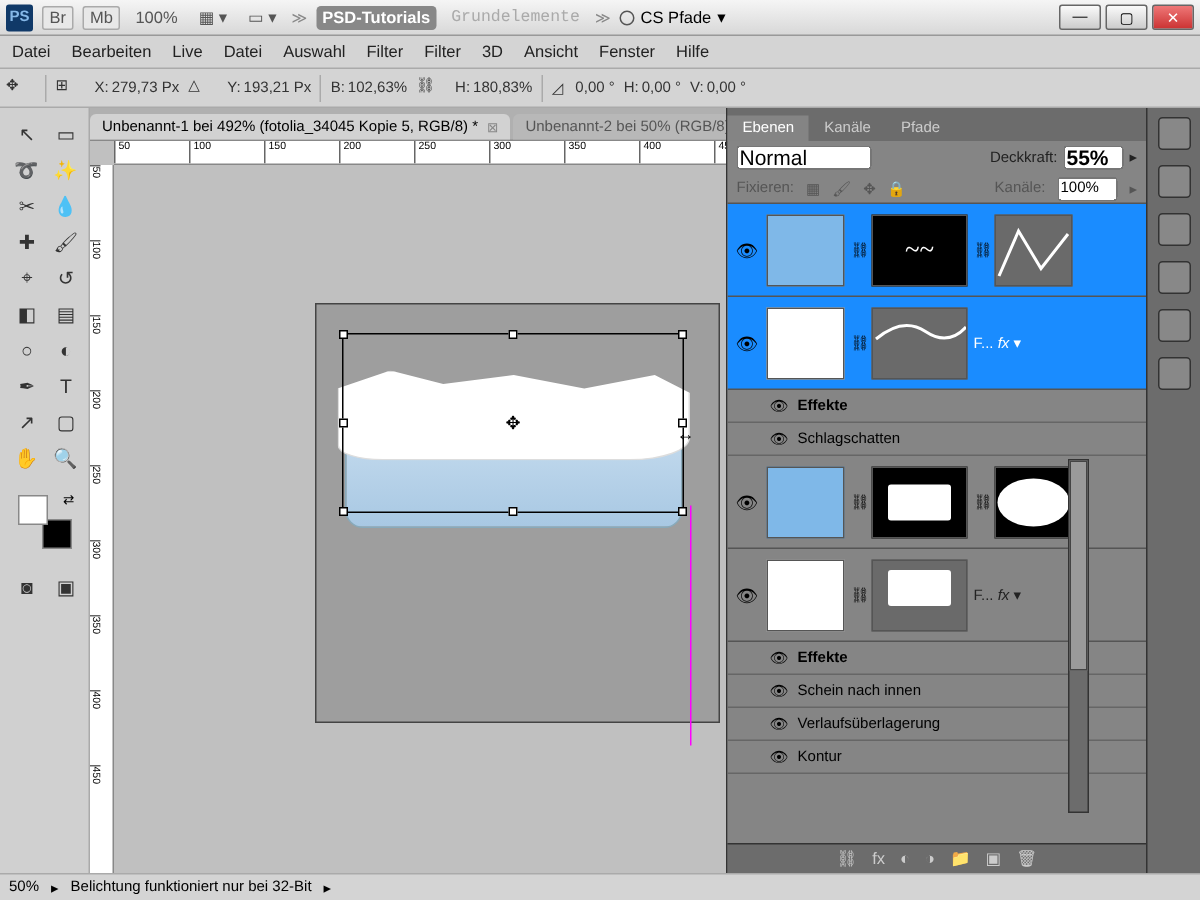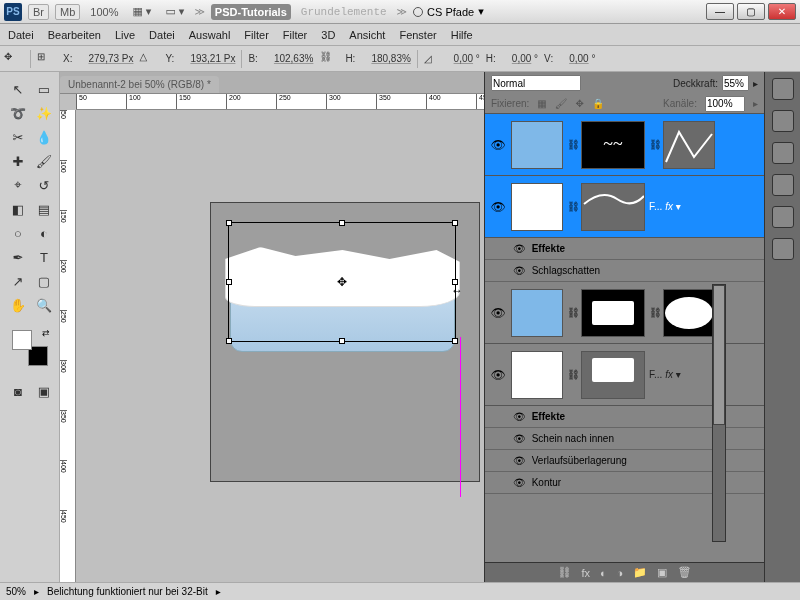--- a/index.html
+++ b/index.html
@@ -14,21 +14,21 @@
 .cslive { display: flex; align-items: center; gap: 4px; }
 .cslive-dot { width: 10px; height: 10px; border: 1px solid #555; border-radius: 50%; }
 .winctrl { margin-left: auto; display: flex; gap: 3px; }
 .winctrl div { width: 28px; height: 17px; border: 1px solid #666; border-radius: 2px; background: linear-gradient(#fafafa,#ccc); display: flex; align-items: center; justify-content: center; font-size: 10px; }
 .winctrl .close { background: linear-gradient(#e77,#c33); color: #fff; }
 .menubar { height: 22px; background: #d4d4d4; display: flex; align-items: center; padding: 0 8px; gap: 14px; font-size: 11px; color: #222; border-bottom: 1px solid #aaa; }
 .optbar { height: 26px; background: #d4d4d4; display: flex; align-items: center; padding: 0 4px; font-size: 10px; color: #333; border-bottom: 1px solid #aaa; gap: 6px; }
 .optbar .sep { width: 1px; height: 18px; background: #aaa; }
 .optbar .ico { width: 20px; height: 16px; display: inline-block; }
 .optbar .field { display: inline-block; white-space: nowrap; }
-.optbar .val { text-decoration: underline; text-decoration-color: #999; margin-left: 16px; }
+.optbar .val { text-decoration-color: #999; margin-left: 2px; }
 .content { position: absolute; top: 72px; left: 0; right: 0; bottom: 18px; background: #c0c0c0; display: flex; }
 .toolcol { width: 60px; background: #d0d0d0; border-right: 1px solid #aaa; }
 .toolgrid { display: grid; grid-template-columns: 24px 24px; gap: 2px; padding: 6px; }
 .tool { width: 24px; height: 22px; border: 1px solid transparent; display: flex; align-items: center; justify-content: center; font-size: 13px; color: #333; }
 .fgbg { position: relative; width: 40px; height: 40px; margin: 6px auto; }
 .fgbg .bg { position: absolute; right: 2px; bottom: 2px; width: 20px; height: 20px; background: #000; border: 1px solid #888; }
 .fgbg .fg { position: absolute; left: 2px; top: 2px; width: 20px; height: 20px; background: #fff; border: 1px solid #888; }
 .fgbg .mini { position: absolute; right: 0; top: 0; font-size: 9px; }
 .tabrow { position: relative; height: 22px; background: #b0b0b0; display: flex; font-size: 10px; align-items: flex-end; border-bottom: 1px solid #888; }
 .tab { padding: 3px 8px; background: #d2d2d2; border-top-left-radius: 4px; border-top-right-radius: 4px; margin-right: 2px; display: flex; align-items: center; gap: 6px; }
@@ -46,21 +46,21 @@
 .transform-box { position: absolute; border: 1px solid #000; left: 168px; top: 150px; width: 228px; height: 120px; }
 .handle { position: absolute; width: 6px; height: 6px; background: #fff; border: 1px solid #000; margin: -3px; }
 .center-cross { position: absolute; left: 50%; top: 50%; width: 12px; height: 12px; margin: -6px; font-size: 12px; text-align: center; line-height: 12px; }
 .guide { position: absolute; width: 1px; background: magenta; }
 .rightcol { position: absolute; right: 0; top: 0; bottom: 0; width: 316px; display: flex; }
 .panels { flex: 1; background: #6c6c6c; border-left: 1px solid #333; display: flex; flex-direction: column; }
 .ptabs { height: 22px; background: #6c6c6c; display: flex; font-size: 10px; color: #ccc; align-items: flex-end; }
 .ptab { padding: 3px 10px; }
 .ptab.active { background: #848484; color: #fff; }
 .pnorm { height: 22px; background: #858585; display: flex; align-items: center; padding: 0 6px; font-size: 10px; color: #222; gap: 4px; }
-.pnorm input { width: 90px; height: 16px; font-size: 10px; }
+.pnorm input { width: 90px; height: 16px; font-size: 14px; }
 .plock { height: 20px; background: #858585; display: flex; align-items: center; padding: 0 6px; font-size: 10px; color: #555; gap: 8px; border-bottom: 1px solid #555; }
 .layers { flex: 1; background: #858585; overflow: hidden; font-size: 10px; }
 .layer { height: 62px; border-bottom: 1px solid #555; display: flex; align-items: center; padding: 0 4px; gap: 4px; }
 .layer.sel { background: #1a8cff; }
 .eye { width: 18px; font-size: 12px; text-align: center; }
 .thumb { height: 48px; border: 1px solid #555; background: #fff; }
 .thumb.sm { width: 52px; }
 .thumb.md { width: 64px; }
 .thumb.blk { background: #000; display: flex; align-items: center; justify-content: center; }
 .thumb.blue { background: #7fb8e8; }
@@ -163,20 +163,24 @@
       <div class="mini">⇄</div>
     </div>
     <div class="toolgrid">
       <div class="tool">◙</div>
         <div class="tool">▣</div>
     </div>
   </div>
 
   <div class="canvaswrap">
     <div class="tabrow">
+      <div class="tab">
+          <span>Unbenannt-1 bei 492% (fotolia_34045 Kopie 5, RGB/8) *</span>
+          <span class="x">⊠</span>
+        </div>
       <div class="tab inactive">
           <span>Unbenannt-2 bei 50% (RGB/8) *</span>
         </div>
     </div>
     <div class="ruler-h">
       <span>50</span>
         <span>100</span>
         <span>150</span>
         <span>200</span>
         <span>250</span>
@@ -211,24 +215,29 @@
       <div class="handle" style="left:0;top:100%"></div>
         <div class="handle" style="left:50%;top:100%"></div>
         <div class="handle" style="left:100%;top:100%"></div>
       <div class="center-cross">✥</div>
       <div style="position:absolute; right:-8px; top:50%; font-size:12px;">↔</div>
     </div>
   </div>
 
   <div class="rightcol">
     <div class="panels">
+      <div class="ptabs">
+        <div class="ptab active">Ebenen</div>
+        <div class="ptab">Kanäle</div>
+        <div class="ptab">Pfade</div>
+      </div>
       <div class="pnorm">
         <input value="Normal" style="">
         <span style="margin-left:auto">Deckkraft:</span>
-        <input style="width: 27px;" value="55%">
+        <input style="width: 40px; font-weight: bold;" value="55%">
           <span>▸</span>
       </div>
       <div class="plock">
         <span>Fixieren:</span>
         <span>▦</span>
         <span>🖌</span>
         <span>✥</span>
         <span>🔒</span>
         <span style="margin-left:auto">Kanäle:</span>
         <input style="width: 40px; height: 16px; font-size: 10px;" value="100%">

